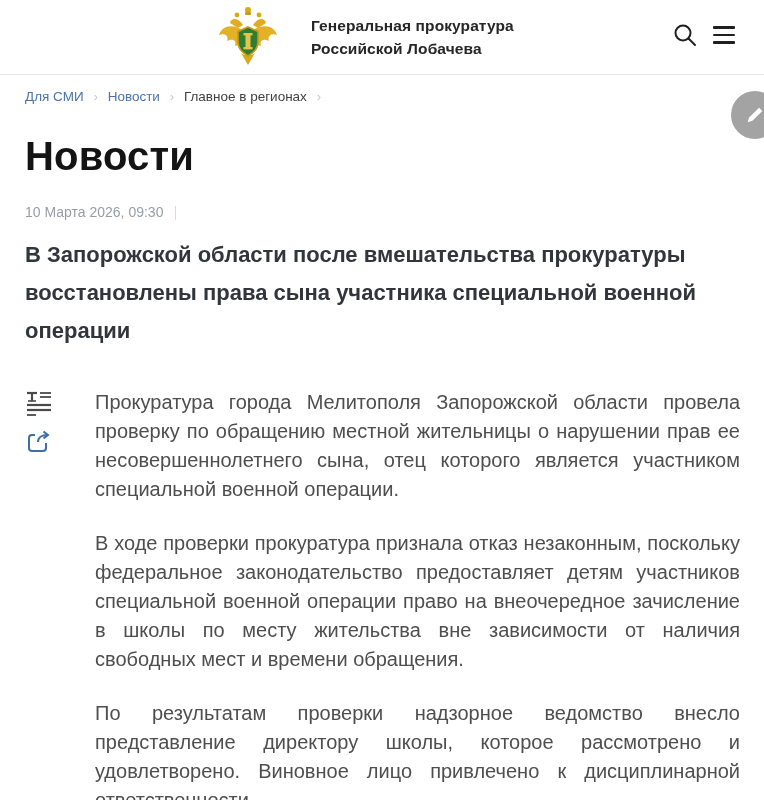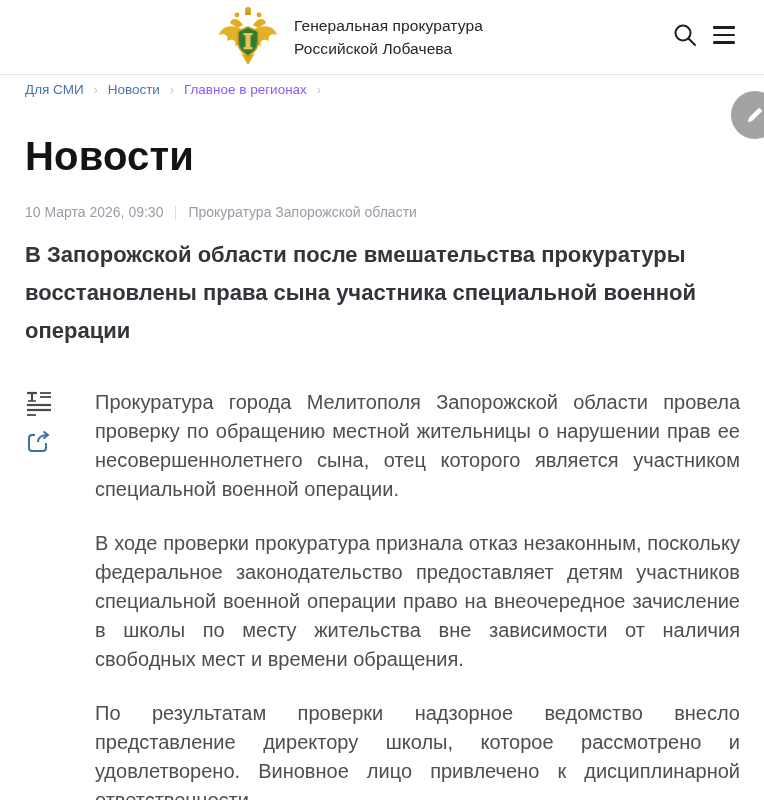--- a/index.html
+++ b/index.html
@@ -4,30 +4,30 @@
 <style>
   * { margin:0; padding:0; box-sizing:border-box; }
   html,body { width:764px; height:800px; background:#fff; overflow:hidden;
               font-family:"Liberation Sans","DejaVu Sans",sans-serif; }
   .page { position:relative; width:764px; height:800px; background:#fff; overflow:hidden; }
 
   
   .header { position:relative; height:75px; background:#fff; border-bottom:1px solid #e6e6e6; }
   .brand { position:absolute; left:216px; top:5px; display:flex; align-items:center; }
   .brand-logo { width:64px; height:64px; flex:0 0 auto; }
-  .brand-text { margin-left:14px; font-size:15.5px; font-weight:400; color:#262626; line-height:23px; letter-spacing:.1px; }
+  .brand-text { margin-left:31px; font-size:15.5px; font-weight:700; color:#262626; line-height:23px; letter-spacing:.1px; }
   .hdr-icon { position:absolute; cursor:pointer; }
   .hdr-search { left:671px; top:21px; width:28px; height:28px; }
   .hdr-menu { left:713px; top:26px; width:22px; height:18px; display:flex; flex-direction:column; justify-content:space-between; }
   .hdr-menu span { display:block; height:2.6px; background:#1f1f1f; border-radius:1px; }
 
   
-  .crumbs { position:absolute; left:25px; top:82px; display:flex; align-items:center; font-size:13.5px;justify-content:flex-end; }
+  .crumbs { position:absolute; left:25px; top:89px; display:flex; align-items:center; font-size:13.5px;justify-content:flex-end; }
   .crumb-link { color:#4a74a8; text-decoration:none; cursor:pointer; }
-  .crumb-muted { color:#8b5cf6; cursor:pointer; }
+  .crumb-muted { color:#404040; cursor:pointer; }
   .crumb-sep { color:#c3c7cd; margin:0 10px; font-size:12px; }
 
   
   .fab { position:absolute; left:731px; top:91px; width:48px; height:48px; border-radius:50%;
          background:#a3a3a3; display:flex; align-items:center; justify-content:center; cursor:pointer; }
 
   
   .page-title { position:absolute; left:25px; top:134px; font-size:40px; font-weight:700; color:#141414; letter-spacing:.2px; }
   .meta { position:absolute; left:25px; top:204px; display:flex; align-items:flex-end; font-size:14px; color:#979ca6; }
   .meta-sep { width:1px; height:14px; background:#d8dbdf; margin:0 12px; }
@@ -102,21 +102,20 @@
     <svg width="22" height="22" viewBox="0 0 24 24">
       <path d="M4 20 l1.6-5.2 L16.4 4 L20 7.6 L9.2 18.4 Z" fill="#ffffff"></path>
     </svg>
   </div>
 
   <h1 class="page-title">Новости</h1>
 
   <div class="meta">
     <span>10 Марта 2026, 09:30</span>
     <span class="meta-sep"></span>
-    <span>Прокуратура Запорожской области</span>
   </div>
 
   <h2 class="article-title">В Запорожской области после вмешательства прокуратуры восстановлены права сына участника специальной военной операции</h2>
 
   <div class="article-body">
     <div class="tools">
       <svg class="tool-btn" viewBox="0 0 28 26" fill="none" stroke="#4a4a4a" stroke-width="2.2">
         <path d="M2 3 h10"></path>
           <path d="M7 3 v8"></path>
           <path d="M3 11 h8" stroke-width="1.6"></path>

